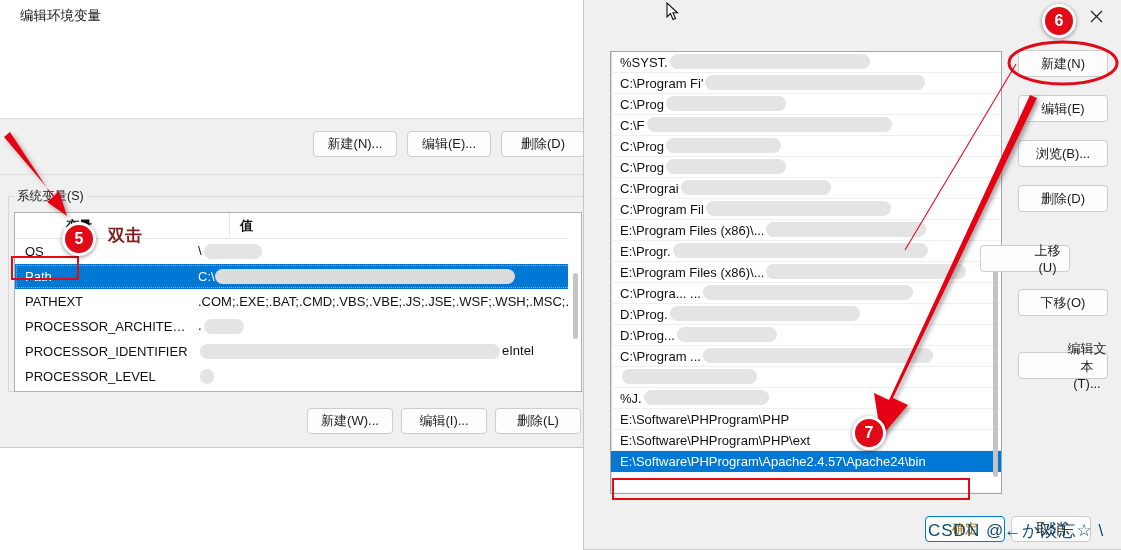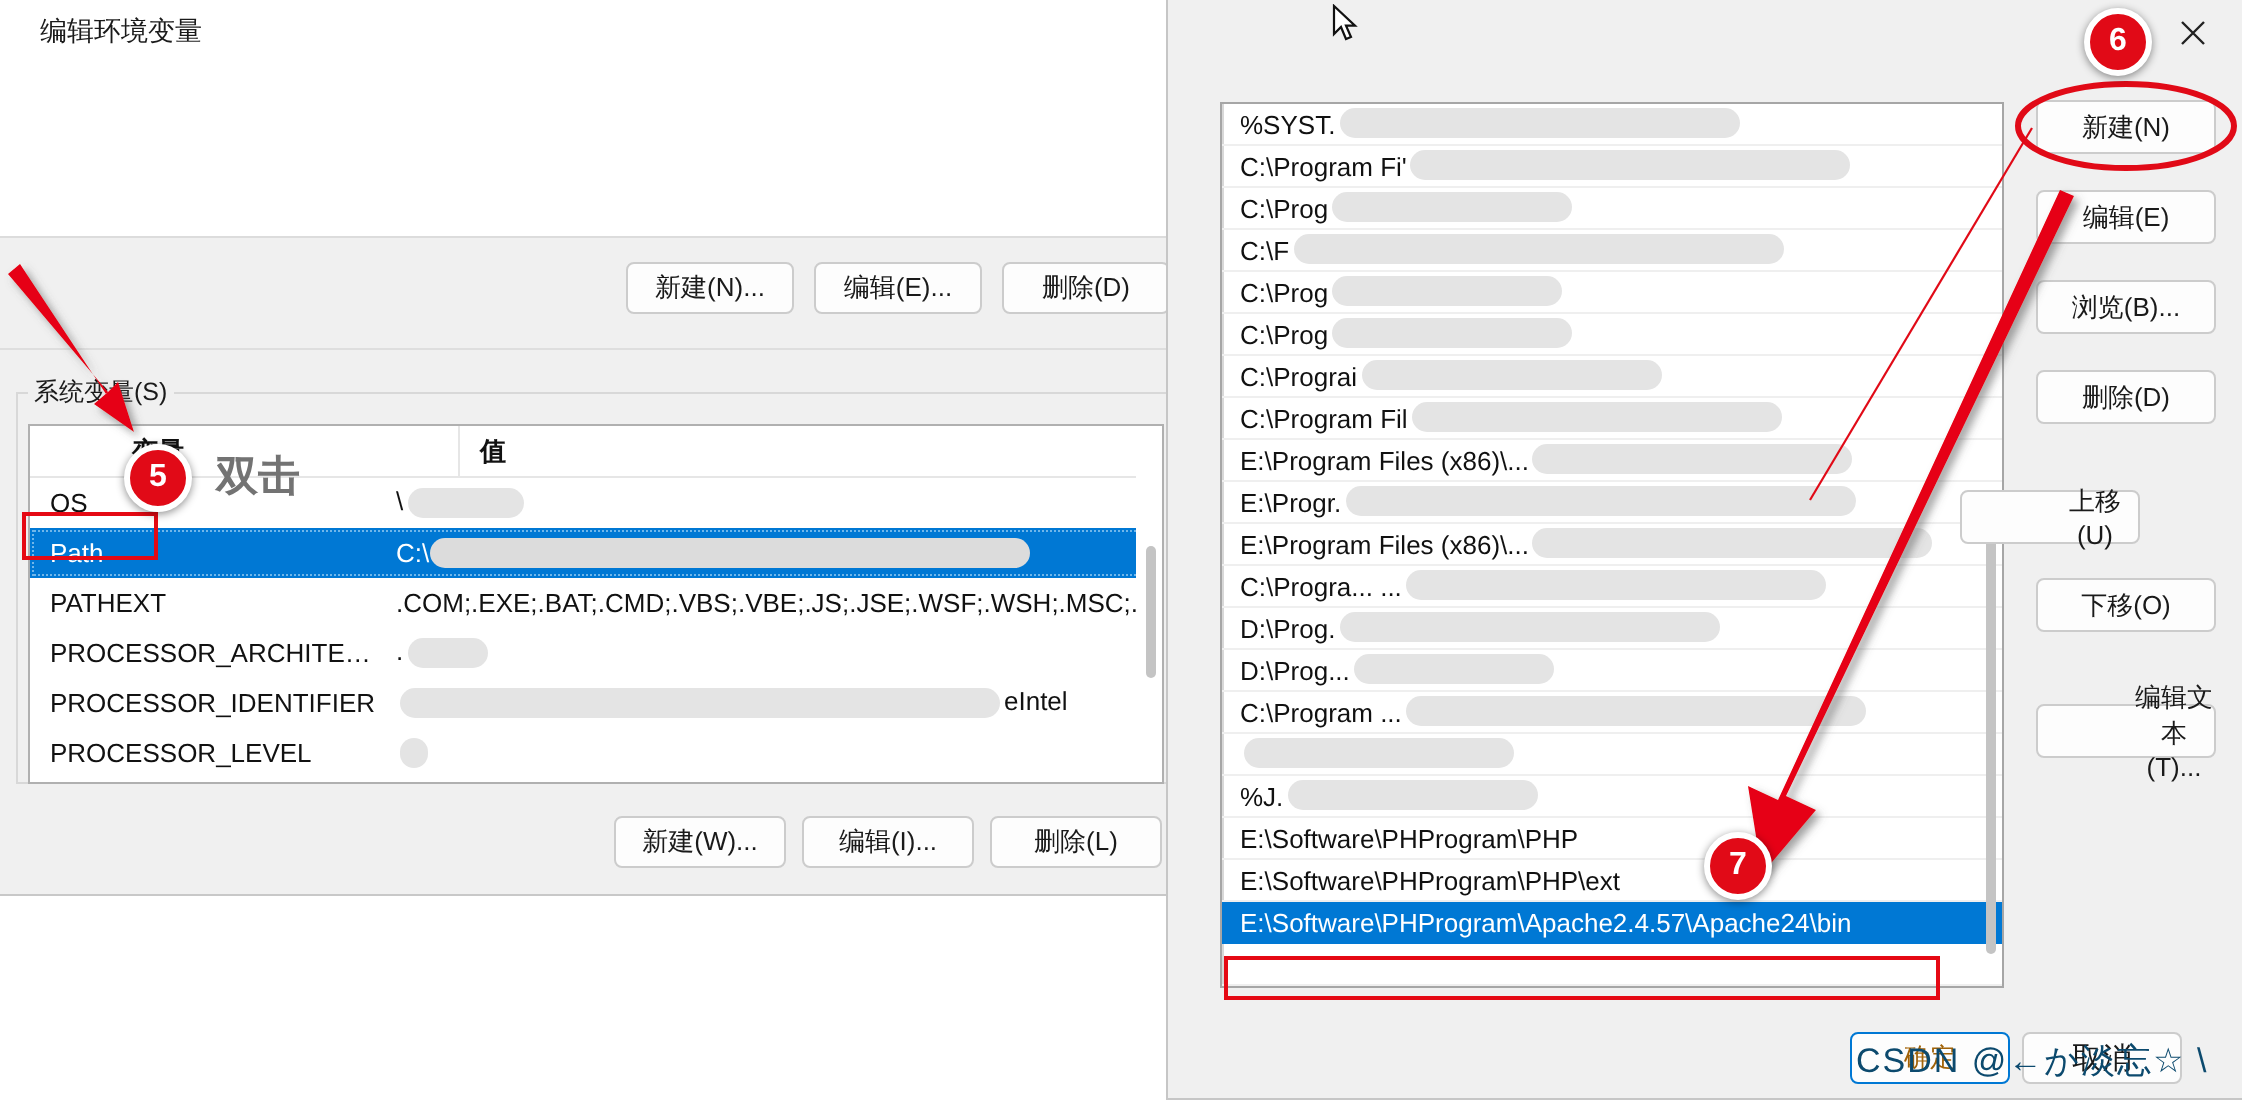--- a/index.html
+++ b/index.html
@@ -147,21 +147,21 @@
     display:flex;align-items:center;justify-content:center;
     border:3px solid #ffffff;
     box-shadow:0 1px 4px rgba(0,0,0,.45);
     z-index:20;font-family:"Liberation Sans","DejaVu Sans",sans-serif;
   }
   #badge5{left:62px;top:222px;}
   #badge6{left:1042px;top:4px;}
   #badge7{left:852px;top:416px;}
 
   #dblclick-text{
-    position:absolute;left:108px;top:224px;font-size:21px;color:#737373;
+    position:absolute;left:108px;top:224px;font-size:17px;color:#7f1d1d;
     font-weight:bold;z-index:20;
   }
 
   svg.anno{position:absolute;left:0;top:0;width:1121px;height:550px;
     pointer-events:none;z-index:15;overflow:visible;}
   svg.anno-back{z-index:5;}
 
   #cursor{position:absolute;left:666px;top:2px;z-index:22;}
 </style>
 </head>

